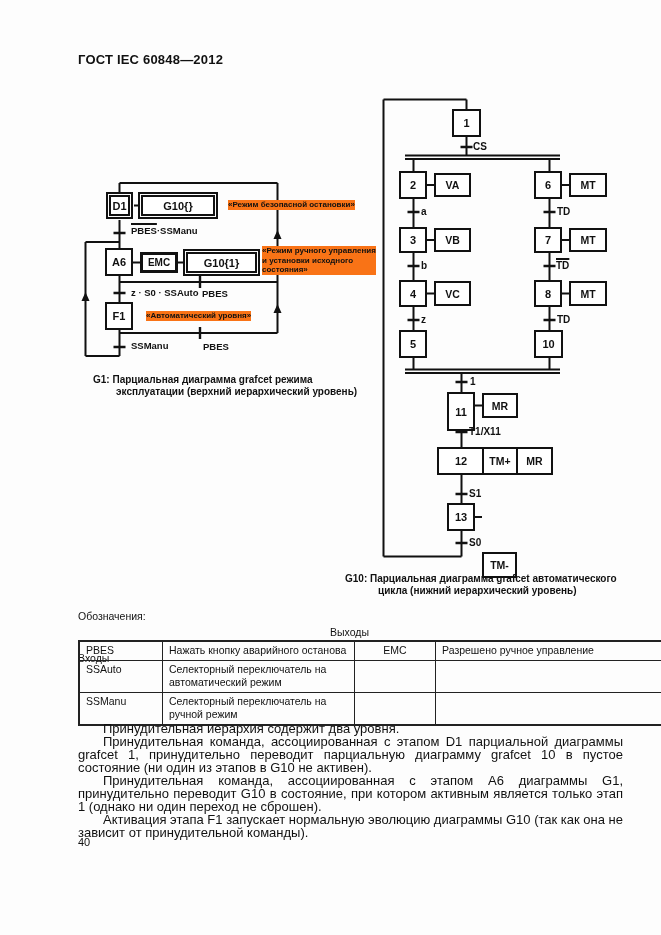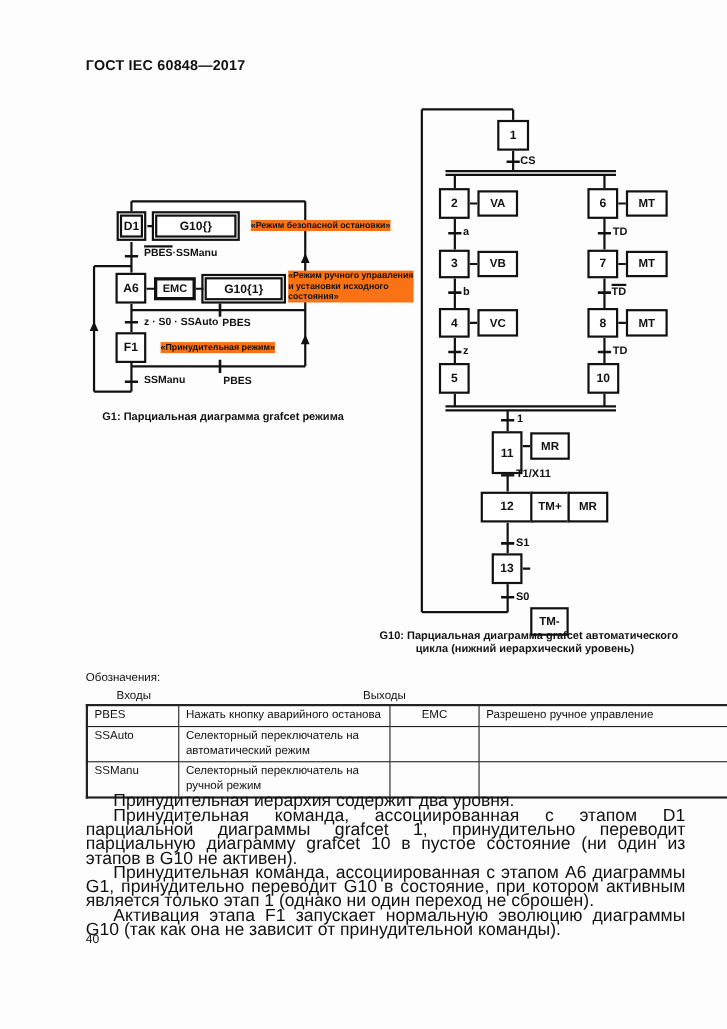--- a/index.html
+++ b/index.html
@@ -20,31 +20,31 @@
   .cap{font-size:10px;font-weight:bold;}
   .ov{text-decoration:overline;text-decoration-thickness:1.5px;}
   .legend-title,.legend-sub{position:absolute;font-size:10.5px;}
   table.legend{position:absolute;left:78px;top:640px;border-collapse:collapse;table-layout:fixed;width:544px;
        font-size:10.5px;border:2px solid #222;}
   table.legend td{border:1px solid #222;padding:2px 6px 3px 6px;vertical-align:top;line-height:13px;}
   td.c1{width:70px;padding-left:18px;}
   td.c2{width:179px;}
   td.c3{width:68px;text-align:center;}
   td.c4{width:227px;padding-left:14px;}
-  .notes{position:absolute;left:78px;top:722px;width:545px;font-size:16px;line-height:13px;text-align:justify;}
+  .notes{position:absolute;left:78px;top:722px;width:545px;font-size:13px;line-height:13px;text-align:justify;}
   .notes p{margin:0;text-indent:25px;}
   .figcap{position:absolute;left:78px;top:819px;width:544px;text-align:center;font-size:11px;}
-  .pagenum{position:absolute;left:78px;top:836px;font-size:11px;margin-top:12px;}
+  .pagenum{position:absolute;left:78px;top:836px;font-size:11px;}
 </style>
 </head>
 <body>
 
 <div class="page">
 
-  <div class="hdr">ГОСТ IEC 60848—2017</div>
+  <div class="hdr">ГОСТ IEC 60848—2012</div>
 
   <svg class="lines" width="661" height="620" viewBox="0 0 661 620">
     <g stroke="#111" stroke-width="2" fill="none">
 
       <path d="M119.5 183 H277.5 M119.5 183 V192 M119.5 220 V248 M85.5 242 H119.5 M119.5 276 V302 M119.5 282 H277.5 M119.5 330 V356 M119.5 333 H277.5 M85.5 356 H119.5 M85.5 242 V356 M277.5 183 V333"></path>
 
       <path d="M134 205.5 H140 M133 262.5 H140 M178 262.5 H185"></path>
 
       <g stroke-width="2.4">
         <path d="M113.5 233 H125.5 M113.5 293 H125.5 M113.5 347 H125.5 M200 276 V288 M200 327 V339"></path>
@@ -91,26 +91,27 @@
   <div class="lbl small" style="left:262px;top:246px;">
     <span style="display:block;">«Режим ручного управления</span>
     <span style="display:block;">и установки исходного</span>
     <span style="display:block;">состояния»</span>
   </div>
 
   <div class="lbl t95" style="left:131px;top:288px;">z · S0 · SSAuto</div>
   <div class="lbl t95" style="left:202px;top:289px;">PBES</div>
 
   <div class="box" style="left:105px;top:302px;width:28px;height:28px;">F1</div>
-  <div class="lbl small" style="left:146px;top:311px;">«Принудительная режим»</div>
+  <div class="lbl small" style="left:146px;top:311px;">«Автоматический уровня»</div>
 
   <div class="lbl t95" style="left:131px;top:341px;">SSManu</div>
   <div class="lbl t95" style="left:203px;top:342px;">PBES</div>
 
   <div class="lbl cap" style="left:93px;top:374px;">G1: Парциальная диаграмма grafcet режима</div>
+  <div class="lbl cap" style="left:116px;top:386px;">эксплуатации (верхний иерархический уровень)</div>
 
   <div class="box" style="left:452px;top:109px;width:29px;height:28px;">1</div>
   <div class="lbl t" style="left:473px;top:141px;">CS</div>
 
   <div class="box" style="left:399px;top:171px;width:28px;height:28px;">2</div>
   <div class="box act" style="left:434px;top:173px;width:37px;height:24px;">VA</div>
   <div class="box" style="left:534px;top:171px;width:28px;height:28px;">6</div>
   <div class="box act" style="left:569px;top:173px;width:38px;height:24px;">MT</div>
   <div class="lbl t" style="left:421px;top:206px;">a</div>
   <div class="lbl t" style="left:557px;top:206px;">TD</div>
@@ -144,21 +145,21 @@
   <div class="lbl t" style="left:469px;top:488px;">S1</div>
 
   <div class="box" style="left:447px;top:503px;width:28px;height:28px;">13</div>
   <div class="box act" style="left:482px;top:504px;width:35px;height:26px;margin-top:48px;">TM-</div>
   <div class="lbl t" style="left:469px;top:537px;">S0</div>
 
   <div class="lbl cap" style="left:345px;top:573px;">G10: Парциальная диаграмма grafcet автоматического</div>
   <div class="lbl cap" style="left:378px;top:585px;">цикла (нижний иерархический уровень)</div>
 
   <div class="legend-title" style="left:78px;top:610px;">Обозначения:</div>
-  <div class="legend-sub" style="left:78px;top:626px;padding-left:28px;">Входы</div>
+  <div class="legend-sub" style="left:78px;top:652px;">Входы</div>
   <div class="legend-sub" style="left:330px;top:626px;">Выходы</div>
 
   <table class="legend">
     <tbody>
       <tr>
         <td class="c1">PBES</td>
         <td class="c2">Нажать кнопку аварийного останова</td>
         <td class="c3">EMC</td>
         <td class="c4">Разрешено ручное управление</td>
       </tr>

